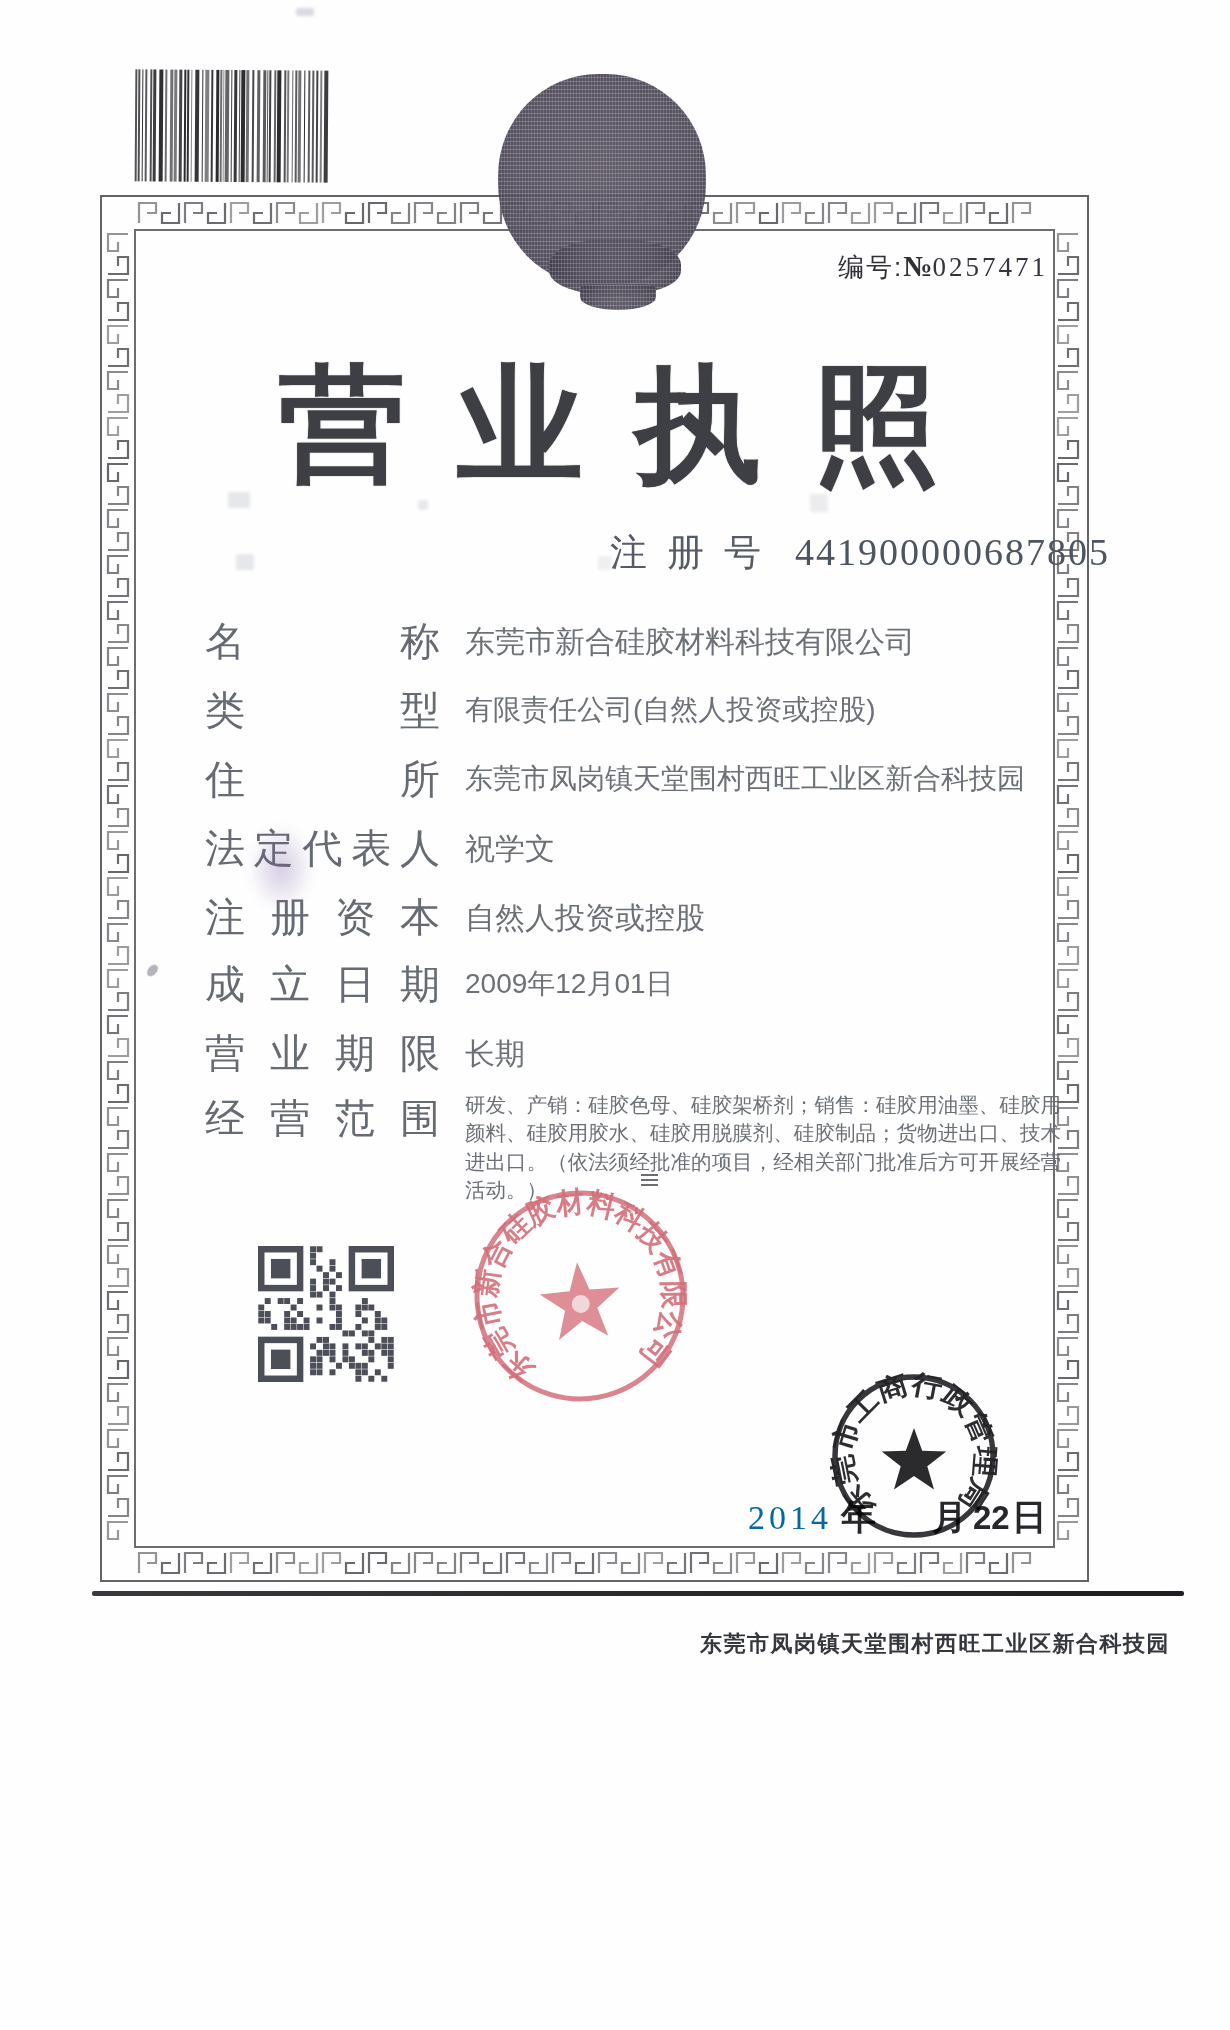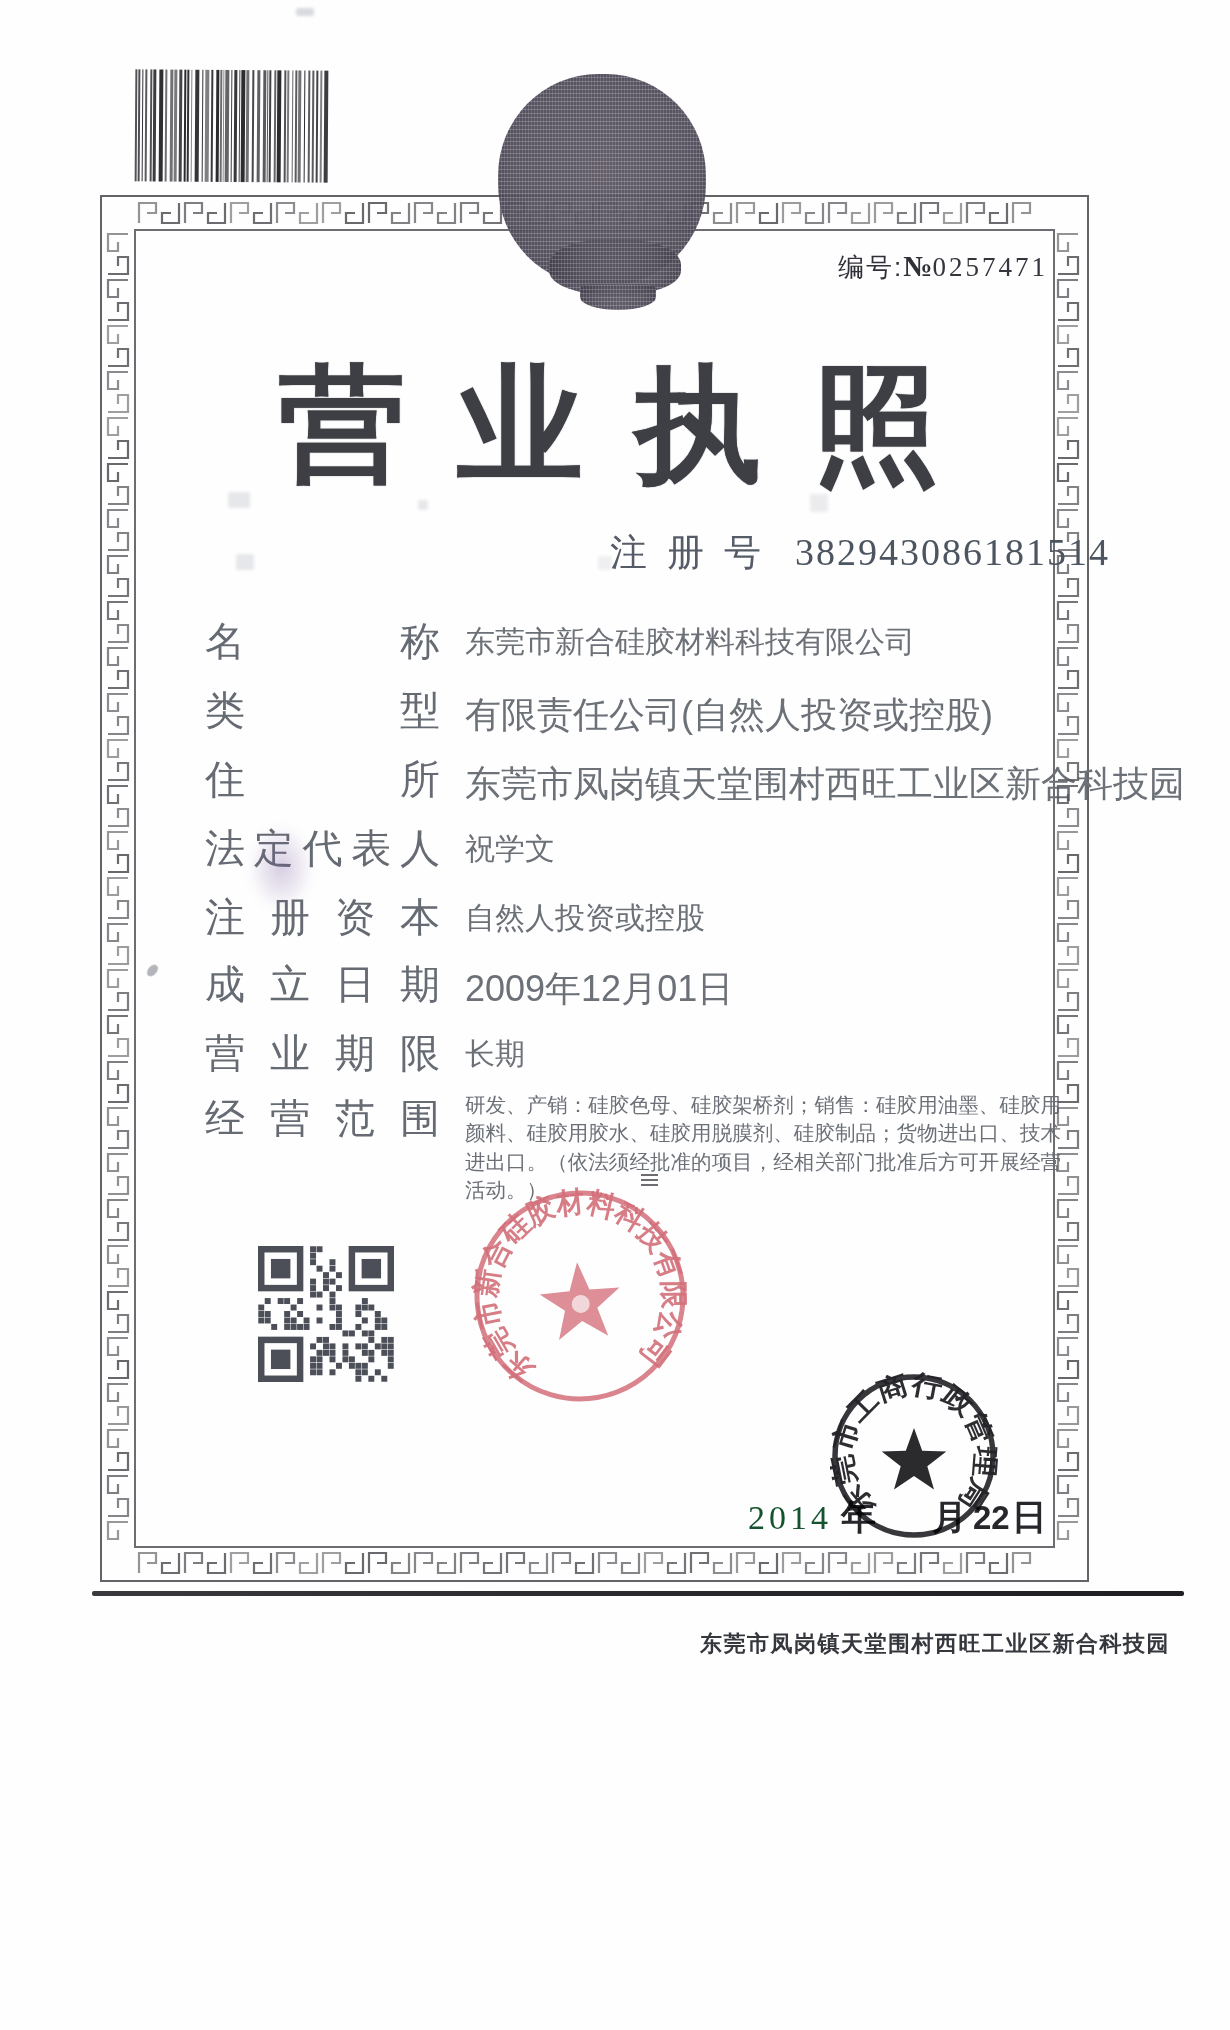--- a/index.html
+++ b/index.html
@@ -41,38 +41,38 @@
 
   
   .reg-row{left:610px;top:528px;display:flex;align-items:baseline;}
   .reg-label{font-size:37px;color:#565c67;letter-spacing:20px;font-weight:500;}
   .reg-num{font-family:"Liberation Serif",serif;font-size:38px;color:#4c5560;letter-spacing:2px;margin-left:14px;}
 
   
   .row{position:absolute;left:205px;width:850px;}
   .lab{position:absolute;left:0;top:0;width:235px;font-size:40px;color:#666b73;font-weight:500;}
   .justify{display:flex;justify-content:space-between;}
-  .val{position:absolute;left:260px;top:8px;font-size:36px;color:#6c7077;white-space:nowrap;}
+  .val{position:absolute;left:260px;top:8px;font-size:28px;color:#6c7077;white-space:nowrap;}
   .val.big{font-size:30px;}
   .val.small{font-size:30px;}
   .scope-text{position:absolute;left:260px;top:0;width:596px;font-size:20.5px;line-height:1.38;
               color:#6b6f76;white-space:normal;text-align:justify;}
 
   
   .qr{left:258px;top:1246px;width:136px;height:136px;filter:blur(.3px);opacity:.92;}
 
   
   .seal{position:absolute;mix-blend-mode:multiply;z-index:8;}
   .seal-red{left:460px;top:1176px;transform:rotate(-5deg);opacity:.9;}
   .seal-black{left:830px;top:1372px;opacity:.95;}
 
   
   .registry-label{left:607px;top:1430px;font-size:38px;color:#555b63;letter-spacing:24px;font-weight:500;z-index:5;}
   .date-row{left:748px;top:1494px;display:flex;align-items:baseline;z-index:5;}
-  .date-row .yr{font-family:"Liberation Serif",serif;font-size:34px;color:#14532d;letter-spacing:4px;}
+  .date-row .yr{font-family:"Liberation Serif",serif;font-size:34px;color:#0369a1;letter-spacing:4px;}
   .date-row .u{font-size:35px;font-weight:700;color:#26262b;}
   .u-year{margin-left:9px;}
   .u-month{margin-left:56px;}
   .d-day{margin-left:6px;font-size:33px;font-weight:700;color:#26262b;}
   .u-day{margin-left:2px;}
 
   
   .rule{left:92px;top:1591px;width:1092px;height:5px;
         background:linear-gradient(90deg,#3a3a3e 0%,#29292d 55%,#1f1f23 100%);border-radius:2px;}
   .footer-left{left:97px;top:1633px;font-size:19.5px;color:#3f4147;letter-spacing:.5px;}
@@ -350,21 +350,21 @@
   <div class="abs serial">
     <span class="lbl">编号:</span>
     <span class="sym">№</span>
     <span class="num">0257471</span>
   </div>
 
   <div class="abs title">营业执照</div>
 
   <div class="abs reg-row">
     <span class="reg-label">注册号</span>
-    <span class="reg-num">382943086181514</span>
+    <span class="reg-num">441900000687805</span>
   </div>
 
   <div class="row" style="top:614px;">
     <div class="lab justify">
         <span>名</span>
         <span>称</span>
       </div>
     <div class="val big">东莞市新合硅胶材料科技有限公司</div>
   </div>
   <div class="row" style="top:683px;">

